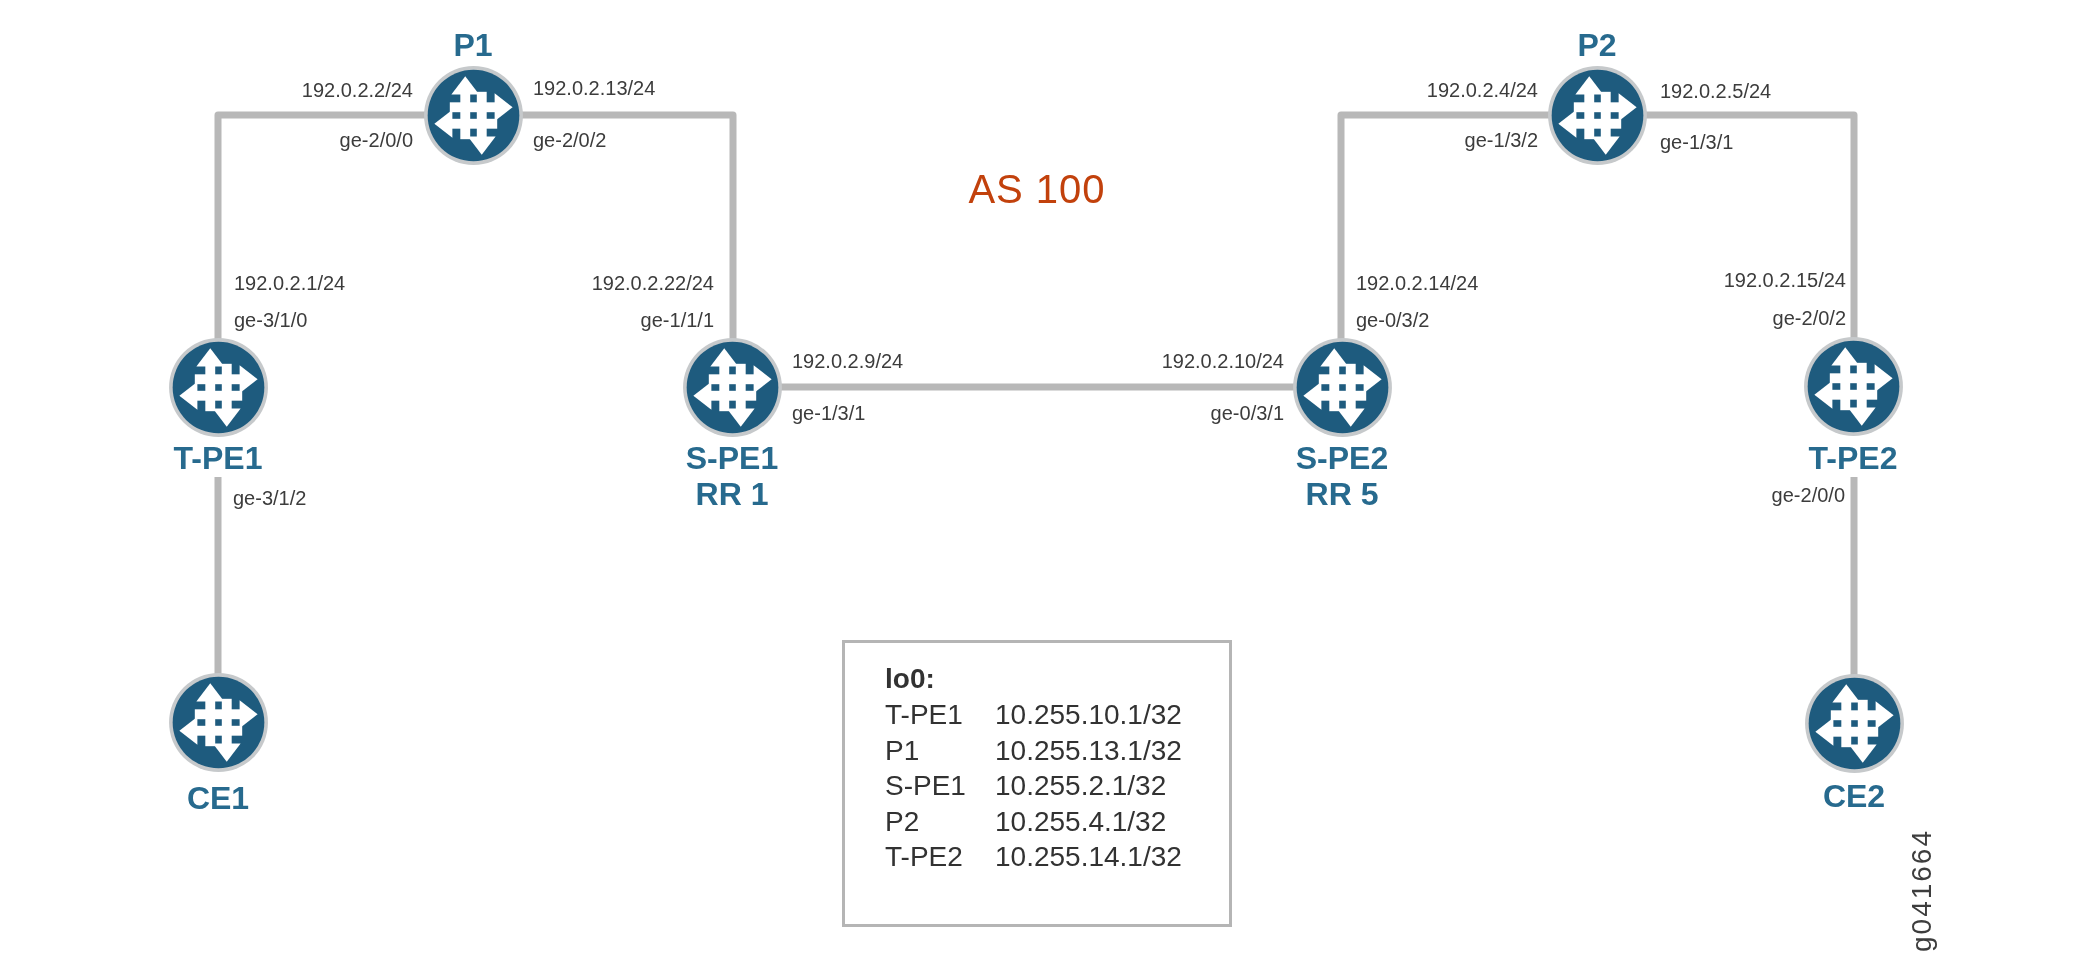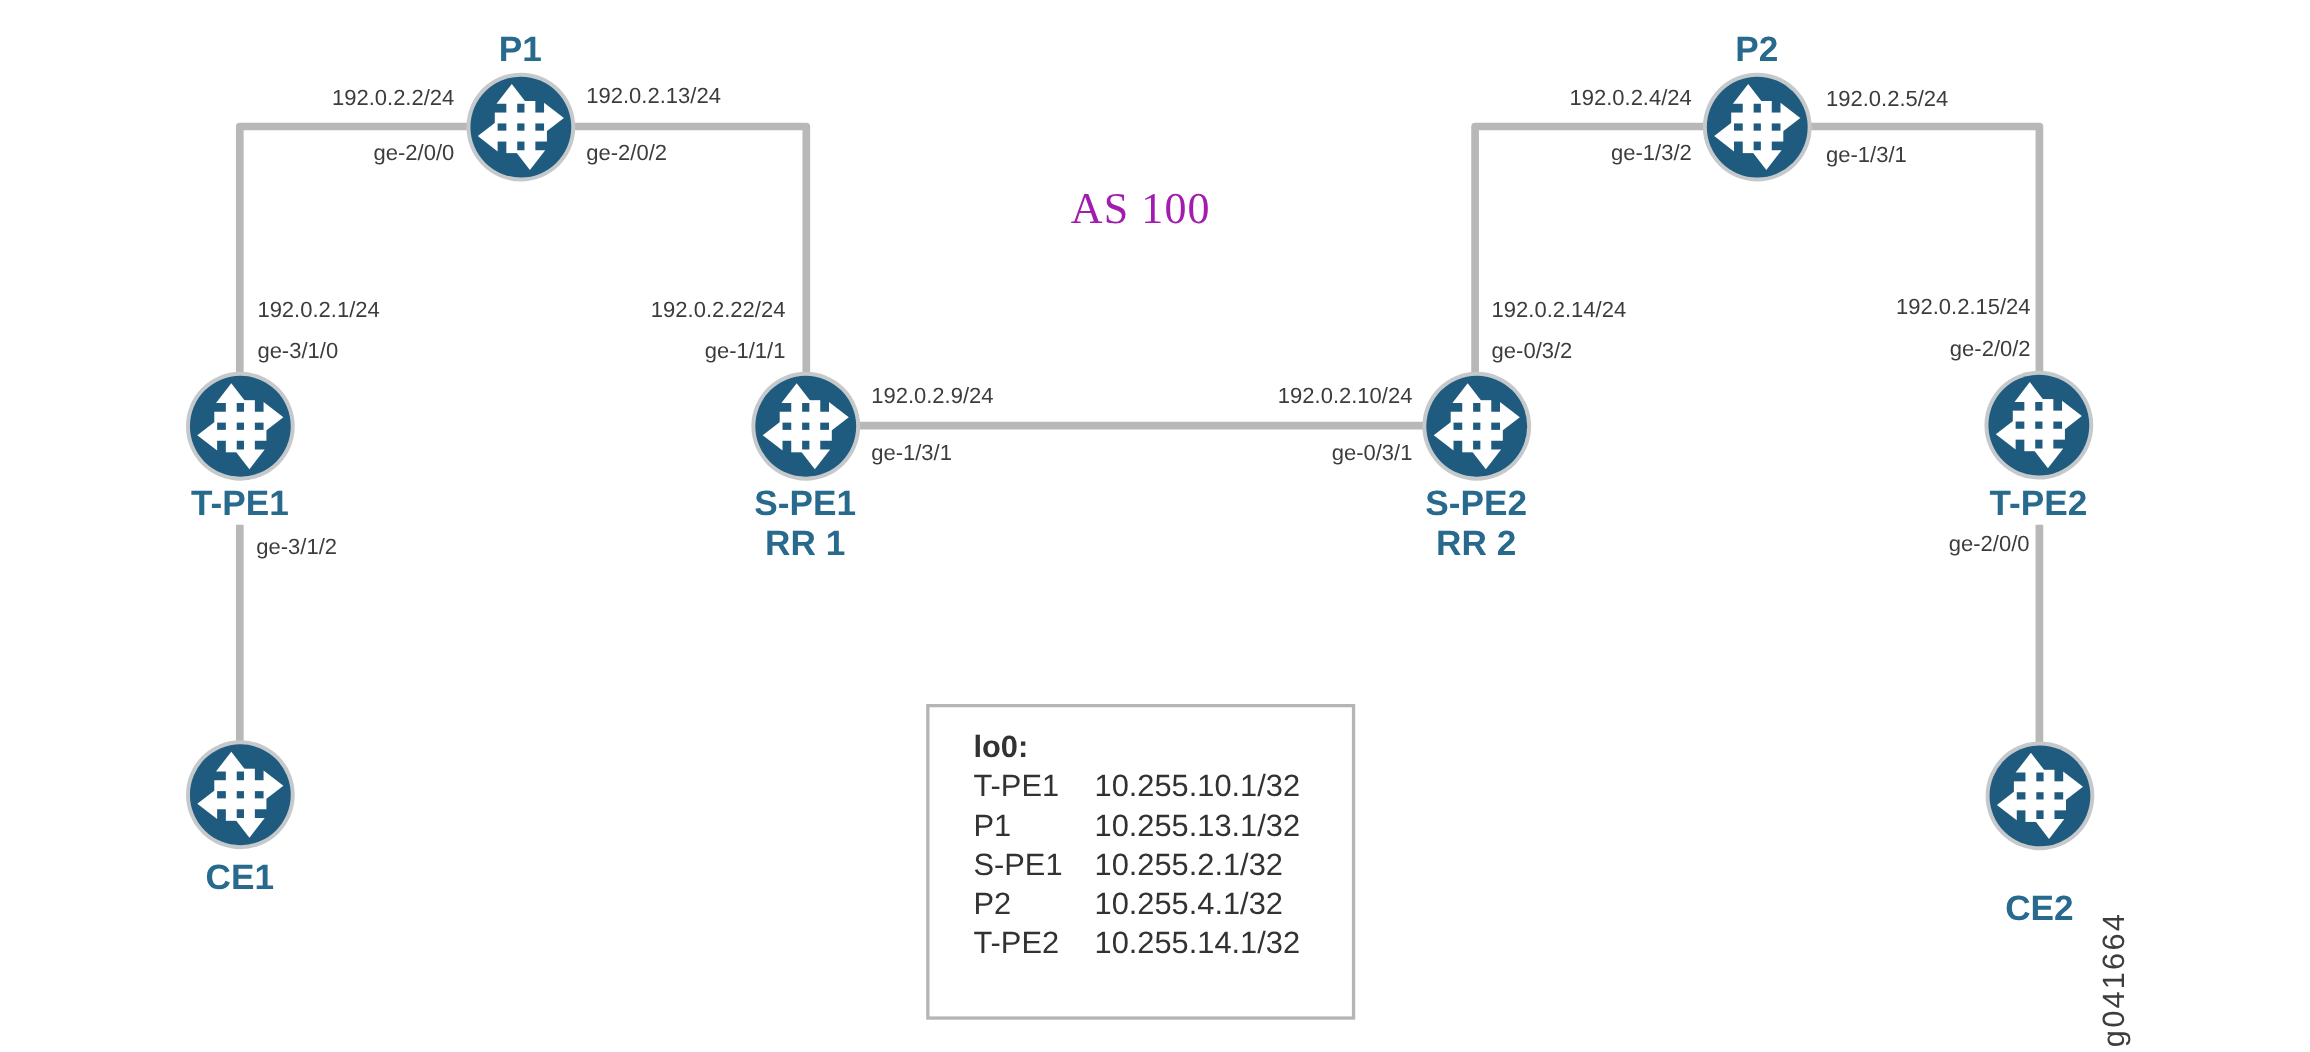--- a/index.html
+++ b/index.html
@@ -17,21 +17,21 @@
   .node-label {
     position:absolute; transform:translate(-50%,-50%);
     font-size:32px; font-weight:700; color:#276a8e; white-space:nowrap;
   }
   .port-label {
     position:absolute; transform:translateY(-50%);
     font-size:20px; color:#3c3c3c; white-space:nowrap;
   }
   #as-label {
     position:absolute; transform:translate(-50%,-50%);
-    font-size:40px; color:#a21caf; letter-spacing:1px; white-space:nowrap;font-family:Liberation Serif, serif;
+    font-size:40px; color:#c2410c; letter-spacing:1px; white-space:nowrap;
   }
   #loopback-box {
     position:absolute; box-sizing:border-box;
     border:3px solid #b5b5b5; background:#ffffff;
     padding:18px 20px 0 30px;
     font-size:28px; color:#323232;
   }
   #loopback-title { font-weight:700; line-height:36px; }
   .lo-row { line-height:35.5px; white-space:nowrap; }
   .lo-dev { display:inline-block; width:110px; }
@@ -134,21 +134,21 @@
       <rect x="53.2" y="27" width="9.6" height="46"></rect>
       <polygon points="58,88 44.5,70.5 71.5,70.5"></polygon>
       <rect x="27" y="37.2" width="46" height="9.6"></rect>
       <polygon points="88,42 70.5,28.5 70.5,55.5"></polygon>
       <rect x="27" y="53.2" width="46" height="9.6"></rect>
       <polygon points="12,58 29.5,44.5 29.5,71.5"></polygon>
     </g>
   </svg>
 </div>
       <div class="node-label" style="left: 1342px; top: 458px;">S-PE2</div>
-      <div class="node-label" style="left: 1342px; top: 494px;">RR 2</div>
+      <div class="node-label" style="left: 1342px; top: 494px;">RR 5</div>
       <div class="node" style="left: 1801.5px; top: 334.5px;">
   <svg viewBox="0 0 100 100" width="103" height="103">
     <circle cx="50" cy="50" r="48" fill="#c6c9cb"></circle>
     <circle cx="50" cy="50" r="44.5" fill="#1e5b7e"></circle>
     <g fill="#ffffff">
       <rect x="37.2" y="27" width="9.6" height="46"></rect>
       <polygon points="42,12 28.5,29.5 55.5,29.5"></polygon>
       <rect x="53.2" y="27" width="9.6" height="46"></rect>
       <polygon points="58,88 44.5,70.5 71.5,70.5"></polygon>
       <rect x="27" y="37.2" width="46" height="9.6"></rect>
@@ -185,21 +185,21 @@
       <polygon points="42,12 28.5,29.5 55.5,29.5"></polygon>
       <rect x="53.2" y="27" width="9.6" height="46"></rect>
       <polygon points="58,88 44.5,70.5 71.5,70.5"></polygon>
       <rect x="27" y="37.2" width="46" height="9.6"></rect>
       <polygon points="88,42 70.5,28.5 70.5,55.5"></polygon>
       <rect x="27" y="53.2" width="46" height="9.6"></rect>
       <polygon points="12,58 29.5,44.5 29.5,71.5"></polygon>
     </g>
   </svg>
 </div>
-      <div class="node-label" style="left: 1854px; top: 826px;">CE2</div>
+      <div class="node-label" style="left: 1854px; top: 796px;">CE2</div>
     </div>
   <div id="label-layer">
       <div class="port-label" style="right: 1687px; top: 90px;">192.0.2.2/24</div>
       <div class="port-label" style="right: 1687px; top: 140px;">ge-2/0/0</div>
       <div class="port-label" style="left: 533px; top: 88px;">192.0.2.13/24</div>
       <div class="port-label" style="left: 533px; top: 140px;">ge-2/0/2</div>
       <div class="port-label" style="left: 234px; top: 283px;">192.0.2.1/24</div>
       <div class="port-label" style="left: 234px; top: 320px;">ge-3/1/0</div>
       <div class="port-label" style="right: 1386px; top: 283px;">192.0.2.22/24</div>
       <div class="port-label" style="right: 1386px; top: 320px;">ge-1/1/1</div>

